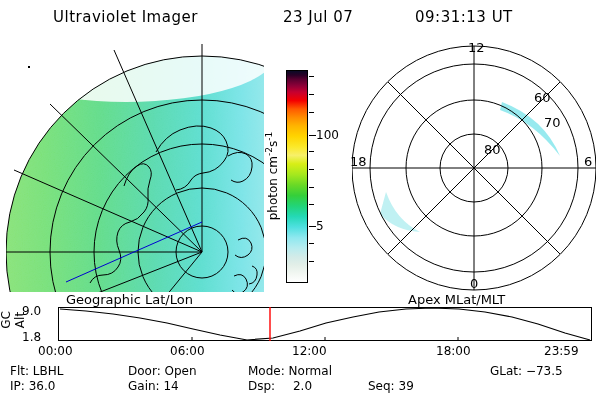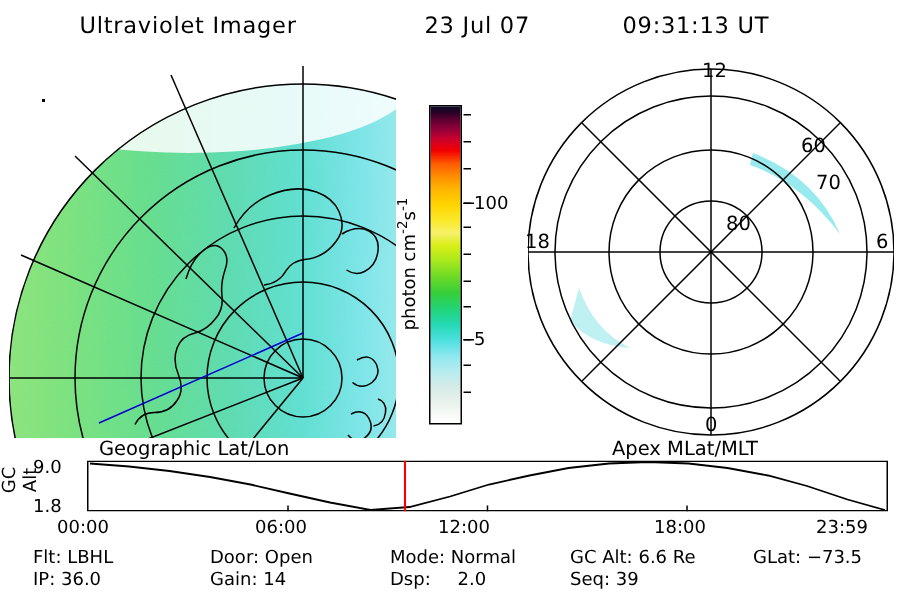--- a/index.html
+++ b/index.html
@@ -42,21 +42,21 @@
                 text-align:center;}
   #orbit-ylabel div{transform:rotate(-90deg);}
   .orb-ytick{position:absolute;left:22px;font-size:12px;line-height:1;
              transform:translateY(-50%);}
   #orbit-box{left:58px;top:307px;width:534px;height:34px;}
   .orb-xlab{position:absolute;top:344px;font-size:12px;white-space:nowrap;}
 
   
   #status{left:0;top:364px;width:600px;font-size:12px;line-height:15px;}
   #status .row{position:relative;height:15px;}
-  #status .cell{position:absolute;white-space:nowrap;margin-left:12px;}
+  #status .cell{position:absolute;white-space:nowrap;}
 </style>
 </head>
 <body>
 
 <div id="root">
 
   <div class="abs hdr" style="left:53px;top:8px;">Ultraviolet Imager</div>
   <div class="abs hdr" style="left:283px;top:8px;">23 Jul 07</div>
   <div class="abs hdr" style="left:415px;top:8px;">09:31:13 UT</div>
 
@@ -265,22 +265,20 @@
   <div class="abs orb-xlab" style="left:544px;">23:59</div>
 
   <div class="abs" id="status">
     <div class="row">
       <span class="cell" style="left:10px;"><span>Flt:</span>
         <span>LBHL</span></span>
       <span class="cell" style="left:128px;"><span>Door:</span>
         <span>Open</span></span>
       <span class="cell" style="left:248px;"><span>Mode:</span>
         <span>Normal</span></span>
-      <span class="cell" style="left:368px;"><span>GC Alt:</span>
-        <span>6.6 Re</span></span>
       <span class="cell" style="left:490px;"><span>GLat:</span>
         <span>−73.5</span></span>
     </div>
     <div class="row">
       <span class="cell" style="left:10px;"><span>IP:</span>
         <span>36.0</span></span>
       <span class="cell" style="left:128px;"><span>Gain:</span>
         <span>14</span></span>
       <span class="cell" style="left:248px;"><span>Dsp:</span>
         <span style="display:inline-block;width:14px;"></span><span>2.0</span></span>

